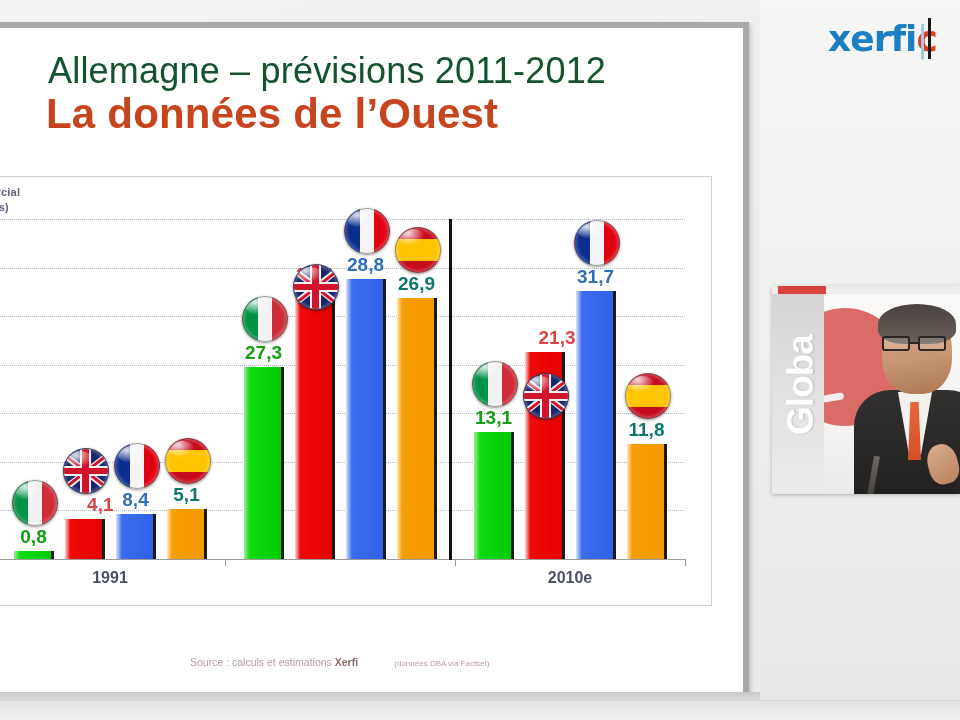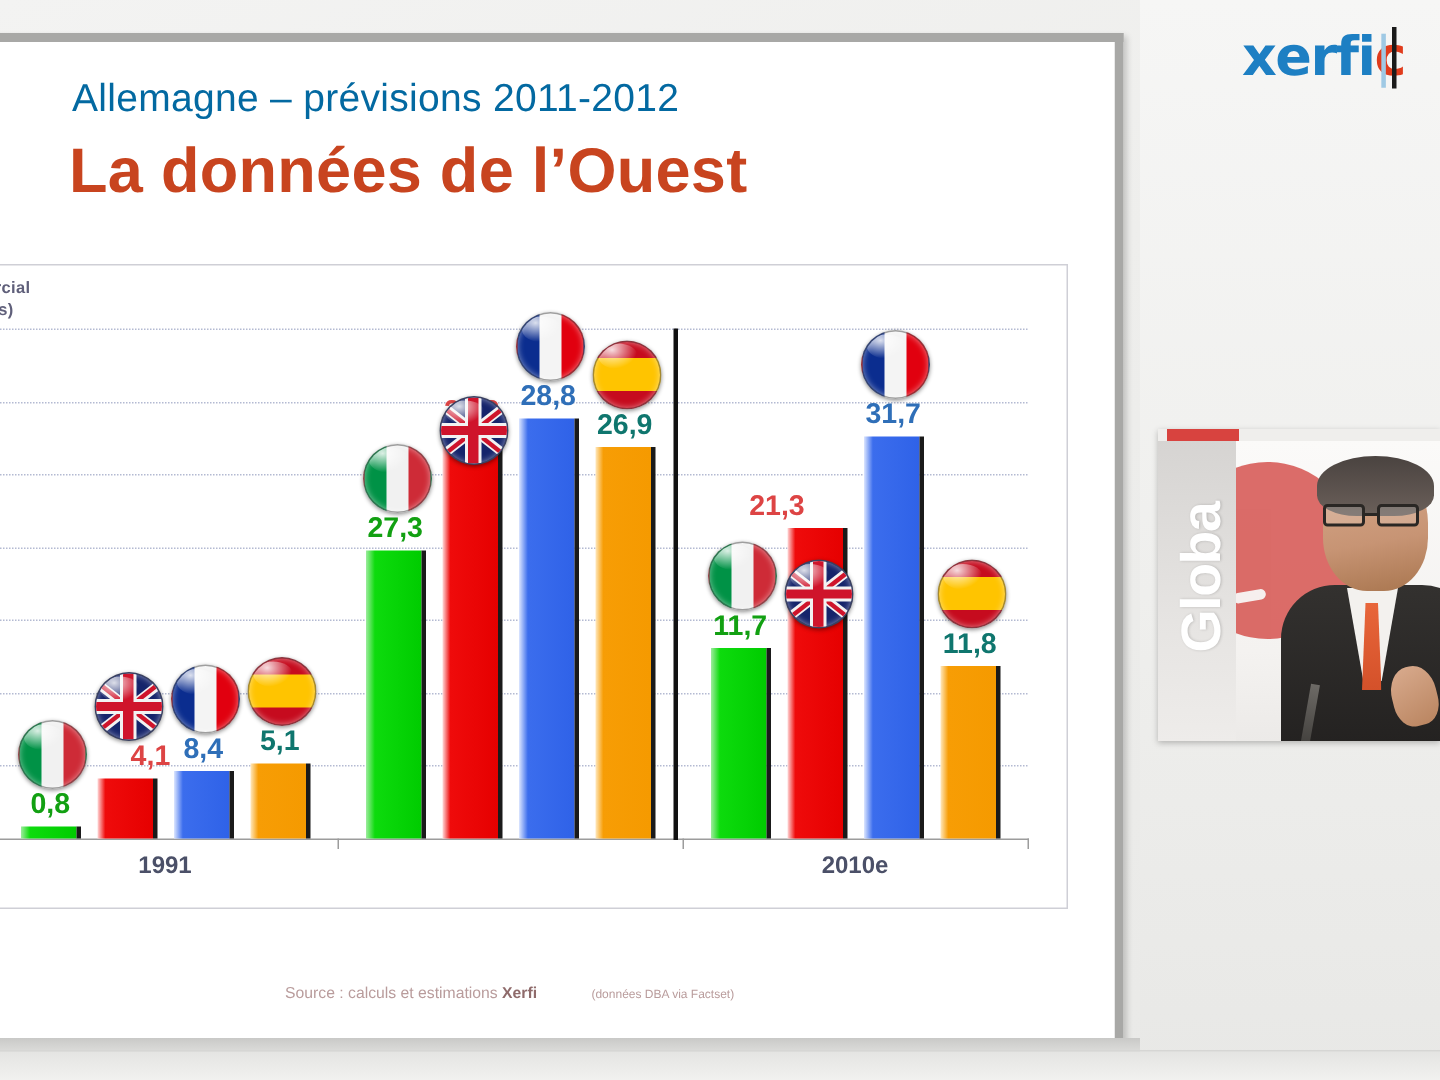--- a/index.html
+++ b/index.html
@@ -42,21 +42,21 @@
     border:6px solid #a8a8a6;
     border-left:none;
     box-sizing:border-box;
     box-shadow:2px 2px 4px rgba(0,0,0,.18);
   }
   #slide-inner{position:absolute;inset:0;background:#fff;overflow:hidden;}
 
   
   #subtitle{
     position:absolute;left:56px;top:22px;
-    font-size:26px;color:#0369a1;letter-spacing:.2px;white-space:nowrap;text-align:center;
+    font-size:36px;color:#14532d;letter-spacing:.2px;white-space:nowrap;text-align:center;
   }
   #maintitle{
     position:absolute;left:54px;top:62px;
     font-size:42px;font-weight:bold;color:#c8441f;
     letter-spacing:.2px;white-space:nowrap;
   }
 
   
   #chart-panel{
     position:absolute;left:-60px;top:148px;width:780px;height:430px;
@@ -294,26 +294,26 @@
           <div class="flag fl-fr" style="width: 44px; height: 44px; left: 410.5px; top: 31.2286px;">
             <div class="sheen"></div>
           </div>
           <div class="bar orange" style="left: 463.5px; width: 40px; height: 261.314px; bottom: auto; top: 120.686px;"></div>
           <div class="value-label orange" style="left: 454.5px; width: 58px; top: 95.6857px;">26,9</div>
           <div class="flag fl-es" style="width: 44px; height: 44px; left: 461.5px; top: 49.6857px;">
             <div class="sheen"></div>
           </div>
           <div class="xtick" style="left: 522px;"></div>
           <div class="bar green" style="left: 540.5px; width: 40px; height: 127.257px; bottom: auto; top: 254.743px;"></div>
-          <div class="value-label green" style="left: 531.5px; width: 58px; top: 229.743px;">11,7</div>
+          <div class="value-label green" style="left: 531.5px; width: 58px; top: 229.743px;">13,1</div>
           <div class="flag fl-it" style="width: 44px; height: 44px; left: 538.5px; top: 183.743px;">
             <div class="sheen"></div>
           </div>
           <div class="bar red" style="left: 591.5px; width: 40px; height: 206.914px; bottom: auto; top: 175.086px;"></div>
-          <div class="value-label red" style="left: 556px; width: 58px; top: 150.086px;">21,3</div>
+          <div class="value-label red" style="left: 595px; width: 58px; top: 150.086px;">21,3</div>
           <div class="flag fl-uk" style="width: 44px; height: 44px; left: 589.5px; top: 104.086px;">
             <div class="d1"></div>
             <div class="d2"></div>
             <div class="d1r"></div>
             <div class="d2r"></div>
             <div class="vb"></div>
             <div class="hb"></div>
             <div class="vr"></div>
             <div class="hr"></div>
             <div class="sheen"></div>

